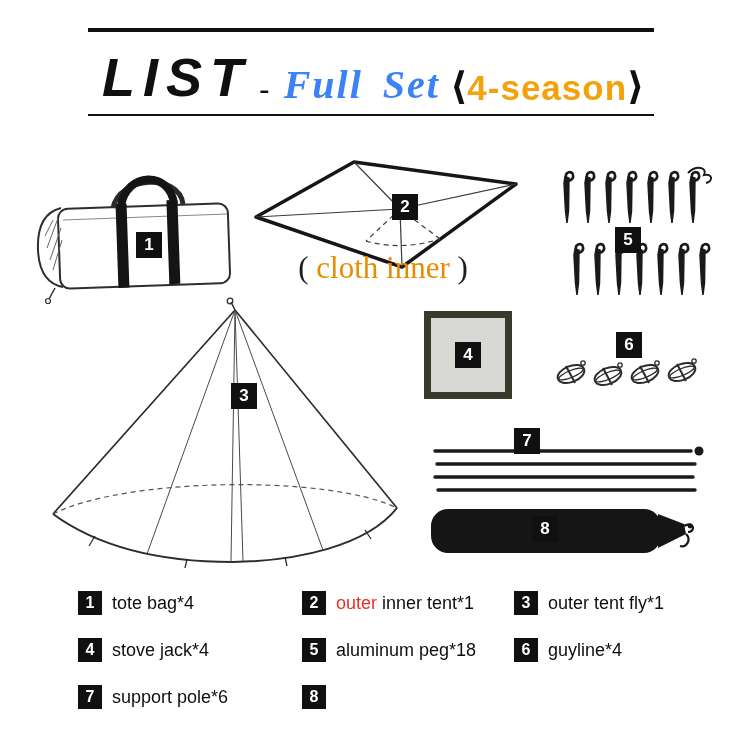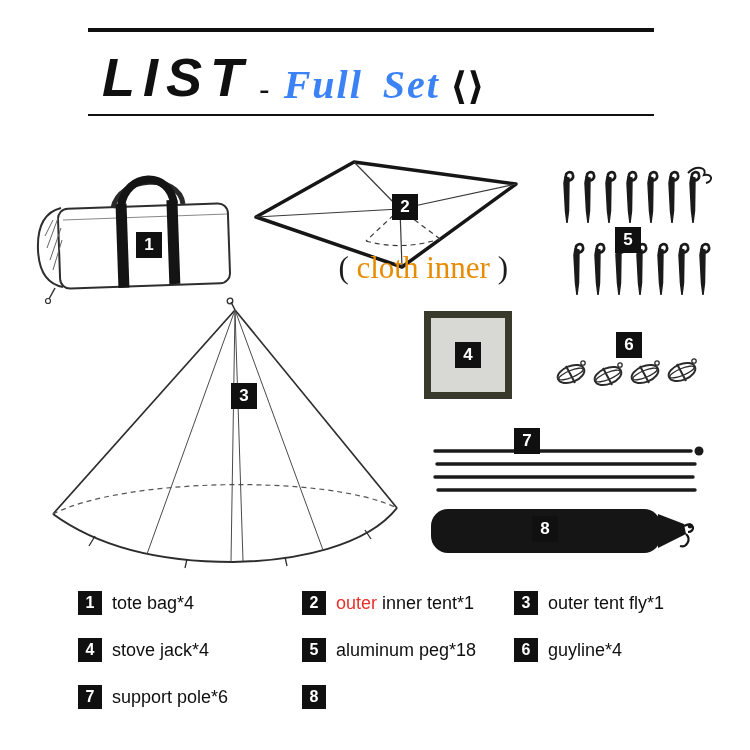--- a/index.html
+++ b/index.html
@@ -10,41 +10,42 @@
   .rule-bottom{top:114px;height:2px}
   .header{position:absolute;left:102px;top:42px;height:66px;display:flex;align-items:flex-end;white-space:nowrap}
   .t-list{font:italic 800 54px "Liberation Sans",sans-serif;letter-spacing:8px;color:#101010}
   .t-dash{font:400 32px "Liberation Sans",sans-serif;color:#101010;margin:0 14px 0 8px}
   .t-full{font:italic 700 40px "Liberation Serif",serif;color:#3b82f6;letter-spacing:2px;word-spacing:8px}
   .t-br{font:700 38px "DejaVu Sans",sans-serif;color:#101010}
   .t-br.open{margin-left:10px}
   .t-season{font:800 35px "Liberation Sans",sans-serif;color:#f2a20d;letter-spacing:1px}
   .ill{position:absolute}
   .badge{position:absolute;width:26px;height:26px;background:#101010;color:#fff;display:flex;align-items:center;justify-content:center;font:700 17px "Liberation Sans",sans-serif;z-index:5}
-  .caption{position:absolute;left:258px;top:250px;width:250px;text-align:right;font:400 31px "Liberation Serif",serif;color:#e78c00;white-space:nowrap;z-index:4}
+  .caption{position:absolute;left:258px;top:250px;width:250px;text-align:center;font:400 31px "Liberation Serif",serif;color:#e78c00;white-space:nowrap;z-index:4}
   .caption .paren{color:#1c1c1c}
   .stove{position:absolute;left:424px;top:311px;width:88px;height:88px;background:#3a3a2c}
   .stove-inner{position:absolute;left:7px;top:7px;right:7px;bottom:7px;background:#d8d8d4}
   .legend{position:absolute;left:78px;top:590px;display:grid;grid-template-columns:224px 212px 234px;row-gap:21px;align-items:center}
   .cell{display:flex;align-items:center;gap:10px;height:26px}
   .lbadge{width:24px;height:24px;background:#101010;color:#fff;display:flex;align-items:center;justify-content:center;font:700 16px "Liberation Sans",sans-serif;flex:0 0 24px}
   .ltext{font:400 18px "Liberation Sans",sans-serif;color:#0f0f0f;white-space:nowrap}
   .ltext .red{color:#e8302a}
 </style>
 </head>
 <body>
 
 <div class="page">
 
   <div class="rule rule-top"></div>
   <div class="header">
     <span class="t-list">LIST</span>
     <span class="t-dash">-</span>
     <span class="t-full">Full Set</span>
     <span class="t-br open">⟨</span>
+    <span class="t-season">4-season</span>
     <span class="t-br">⟩</span>
   </div>
   <div class="rule rule-bottom"></div>
 
   <svg class="ill" style="left:25px;top:160px" width="215" height="145" viewBox="0 0 215 145">
     <g stroke="#2e2e2e" fill="#ffffff" stroke-width="2">
       <rect x="34" y="46" width="170" height="80" rx="10" transform="rotate(-2 119 86)"></rect>
       <path d="M36,48 C20,52 12,66 13,90 C14,112 22,124 38,127" fill="none"></path>
     </g>
     <g stroke="#666" stroke-width="1">

